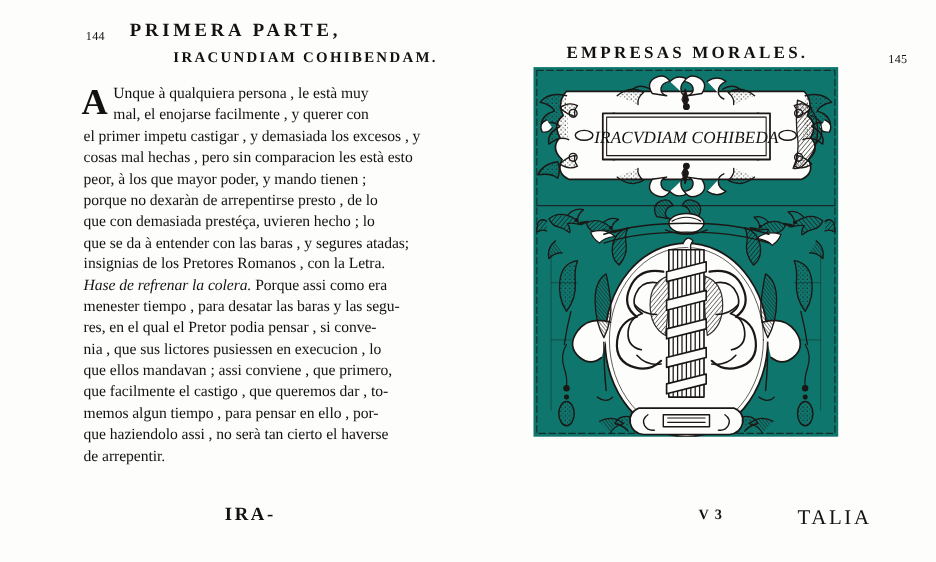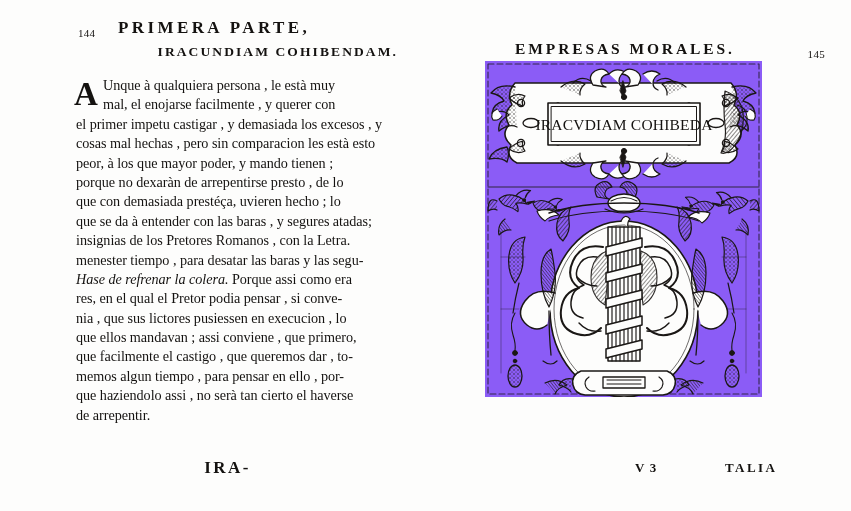--- a/index.html
+++ b/index.html
@@ -81,34 +81,35 @@
     white-space:nowrap;
   }
   .folio-r{
     position:absolute;right:10px;top:8px;
     font-size:11px;letter-spacing:.3px;
   }
 
   .emblem{
     position:absolute;left:60px;top:61px;
     width:277px;height:336px;
-    background:#8b5cf6;
+    background:#0f766e;
+    font-style:italic;
   }
   .emblem svg{display:block;width:277px;height:336px;}
 
   .foot-right{position:absolute;left:60px;top:458px;width:350px;height:22px;}
   .sig{
     position:absolute;left:150px;top:2px;
     font-size:13px;letter-spacing:1.2px;
     font-weight:700;
   }
   .catchword{
     position:absolute;left:240px;top:2px;
-    font-size:13px;letter-spacing:2.4px;
-    font-weight:700;
+    font-size:19px;letter-spacing:2.4px;
+    font-weight:400;
   }
 </style>
 </head>
 <body>
 
 <div class="spread">
 
   <div class="page-left">
 
     <div class="hdr-left">
@@ -122,22 +123,22 @@
       <span class="dropcap">A</span>
       <span class="bl ln1">Unque à qualquiera persona , le està muy</span>
       <span class="bl ln2">mal,  el enojarse facilmente ,  y querer con</span>
       <span class="bl">el primer impetu castigar , y demasiada los excesos , y</span>
       <span class="bl">cosas mal hechas , pero sin comparacion les està esto</span>
       <span class="bl">peor,  à los  que mayor poder,  y mando tienen ;</span>
       <span class="bl">porque no dexaràn de arrepentirse presto , de lo</span>
       <span class="bl">que con  demasiada prestéça,  uvieren hecho ;  lo</span>
       <span class="bl">que se  da à entender con las baras ,  y segures atadas;</span>
       <span class="bl">insignias  de  los  Pretores Romanos ,  con la Letra.</span>
+      <span class="bl"><span class="ital">Hase de refrenar la colera.</span><span> Porque  assi  como  era</span></span>
       <span class="bl">menester tiempo ,  para desatar las baras y  las segu-</span>
-      <span class="bl"><span class="ital">Hase de refrenar la colera.</span><span> Porque  assi  como  era</span></span>
       <span class="bl">res,  en el qual  el  Pretor podia pensar ,  si conve-</span>
       <span class="bl">nia , que sus lictores pusiessen  en  execucion ,  lo</span>
       <span class="bl">que ellos mandavan ;  assi conviene , que primero,</span>
       <span class="bl">que facilmente el castigo , que queremos dar , to-</span>
       <span class="bl">memos algun tiempo ,  para pensar en  ello ,  por-</span>
       <span class="bl">que haziendolo assi ,  no  serà tan cierto  el haverse</span>
       <span class="bl">de arrepentir.</span>
     </div>
 
     <div class="catch-left">IRA-</div>

